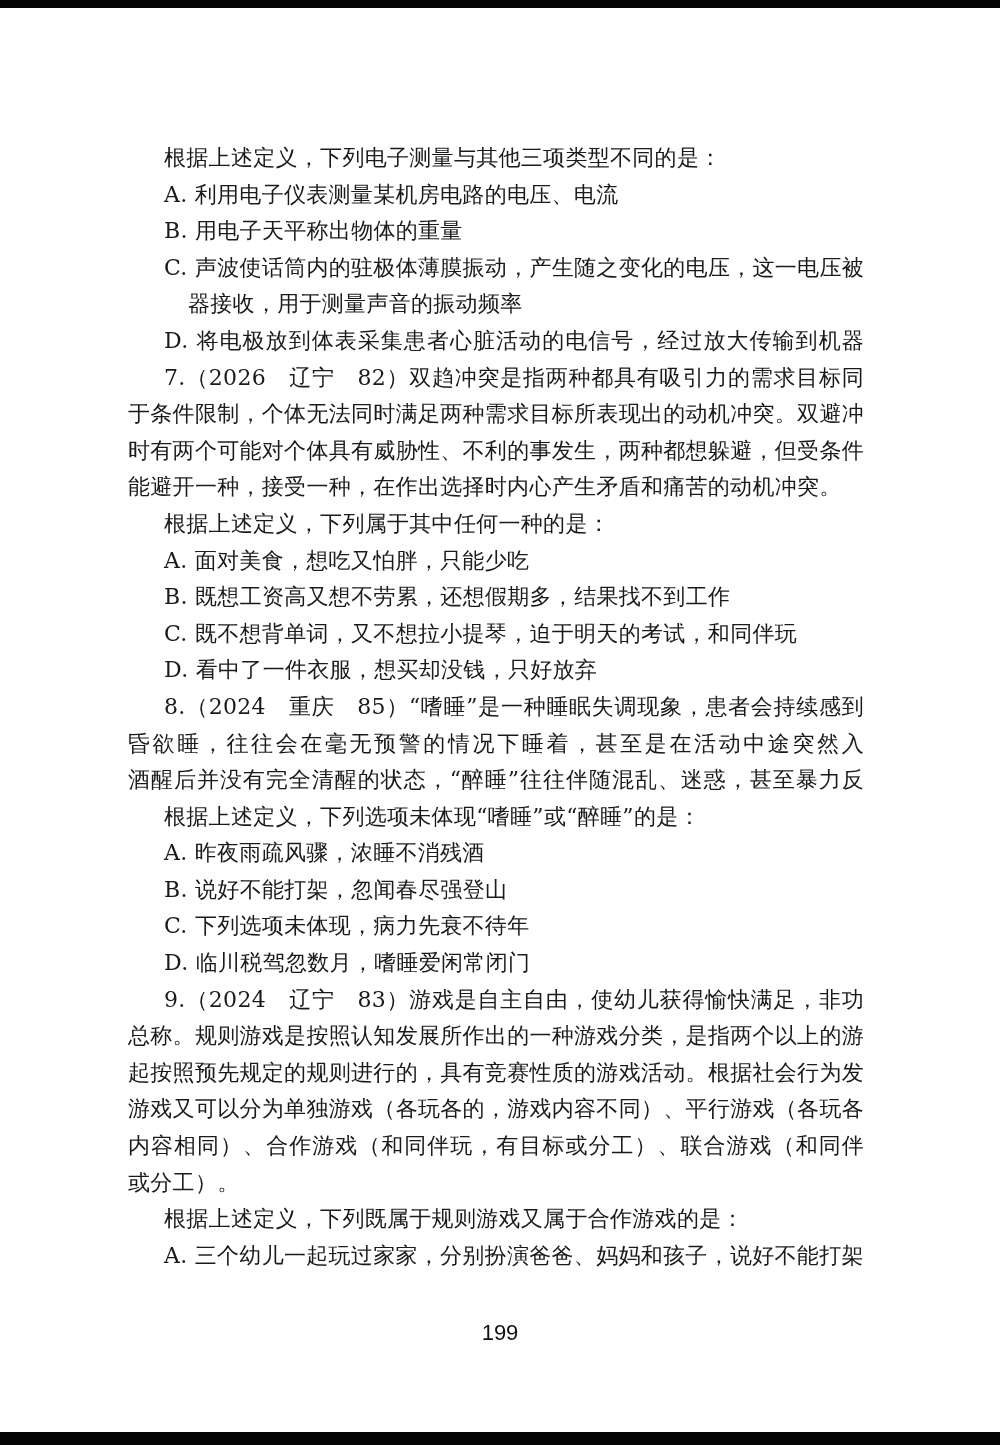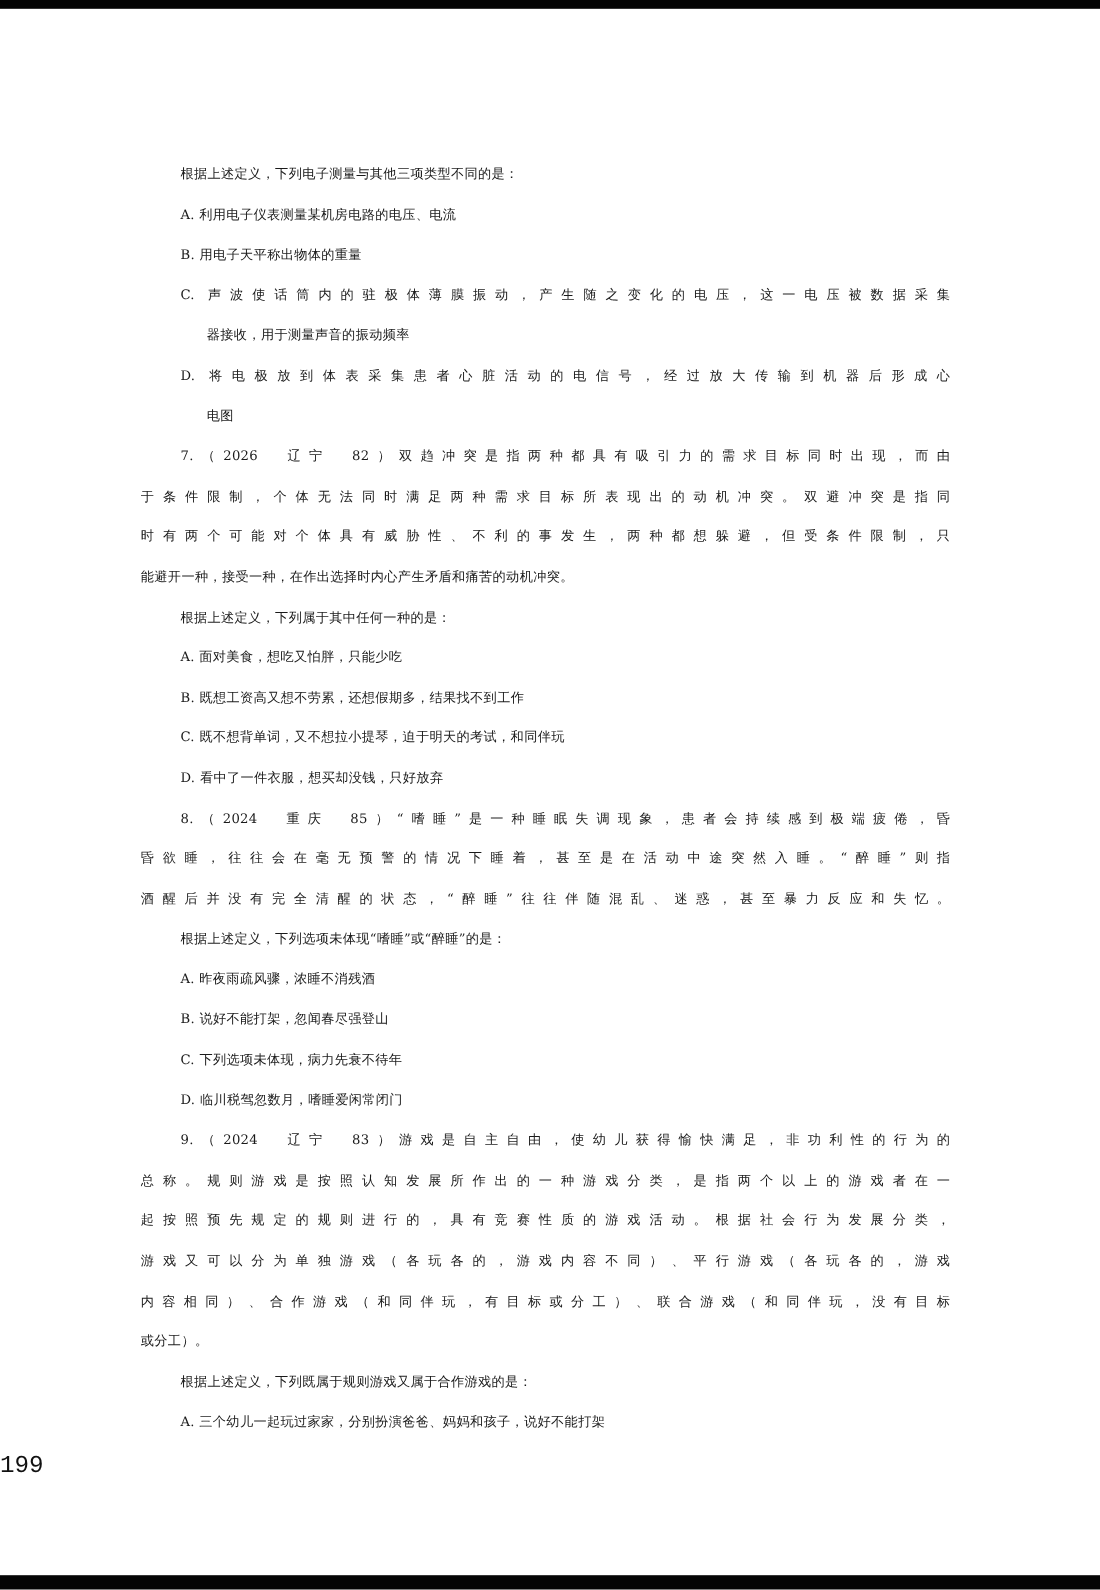--- a/index.html
+++ b/index.html
@@ -27,58 +27,57 @@
       width: 1000px; height: 13px;
       background: #050505;
     }
     .page {
       position: absolute;
       left: 128px;
       top: 140px;
       width: 736px;
     }
     .line {
-      font-size: 12px;
+      font-size: 22px;
       line-height: 36.6px;
       height: 36.6px;
       white-space: nowrap;
       letter-spacing: 0.3px;
     }
     .justify {
       text-align: justify;
       text-align-last: justify;
       white-space: normal;
       overflow: hidden;
     }
     .indent1 { padding-left: 36px; }
     .indent2 { padding-left: 60px; }
     .page-number {
       position: absolute;
       left: 0;
       width: 1000px;
       top: 1320px;
-      text-align: left;
-      font-family: Liberation Mono, monospace;
+      text-align: center;
+      font-family: Liberation Sans, sans-serif;
       font-size: 22px;
       color: #111;
     }
   </style>
 </head>
 <body>
 
 <div class="bar-top"></div>
 
 <div class="page" id="page-body">
     <div class="line indent1">根据上述定义，下列电子测量与其他三项类型不同的是：</div>
     <div class="line indent1">A. 利用电子仪表测量某机房电路的电压、电流</div>
     <div class="line indent1">B. 用电子天平称出物体的重量</div>
     <div class="line indent1 justify">C. 声波使话筒内的驻极体薄膜振动，产生随之变化的电压，这一电压被数据采集</div>
     <div class="line indent2">器接收，用于测量声音的振动频率</div>
     <div class="line indent1 justify">D. 将电极放到体表采集患者心脏活动的电信号，经过放大传输到机器后形成心</div>
-    <div class="line indent2">电图</div>
     <div class="line indent1 justify">7.（2026　辽宁　82）双趋冲突是指两种都具有吸引力的需求目标同时出现，而由</div>
     <div class="line justify">于条件限制，个体无法同时满足两种需求目标所表现出的动机冲突。双避冲突是指同</div>
     <div class="line justify">时有两个可能对个体具有威胁性、不利的事发生，两种都想躲避，但受条件限制，只</div>
     <div class="line">能避开一种，接受一种，在作出选择时内心产生矛盾和痛苦的动机冲突。</div>
     <div class="line indent1">根据上述定义，下列属于其中任何一种的是：</div>
     <div class="line indent1">A. 面对美食，想吃又怕胖，只能少吃</div>
     <div class="line indent1">B. 既想工资高又想不劳累，还想假期多，结果找不到工作</div>
     <div class="line indent1">C. 既不想背单词，又不想拉小提琴，迫于明天的考试，和同伴玩</div>
     <div class="line indent1">D. 看中了一件衣服，想买却没钱，只好放弃</div>
     <div class="line indent1 justify">8.（2024　重庆　85）“嗜睡”是一种睡眠失调现象，患者会持续感到极端疲倦，昏</div>

